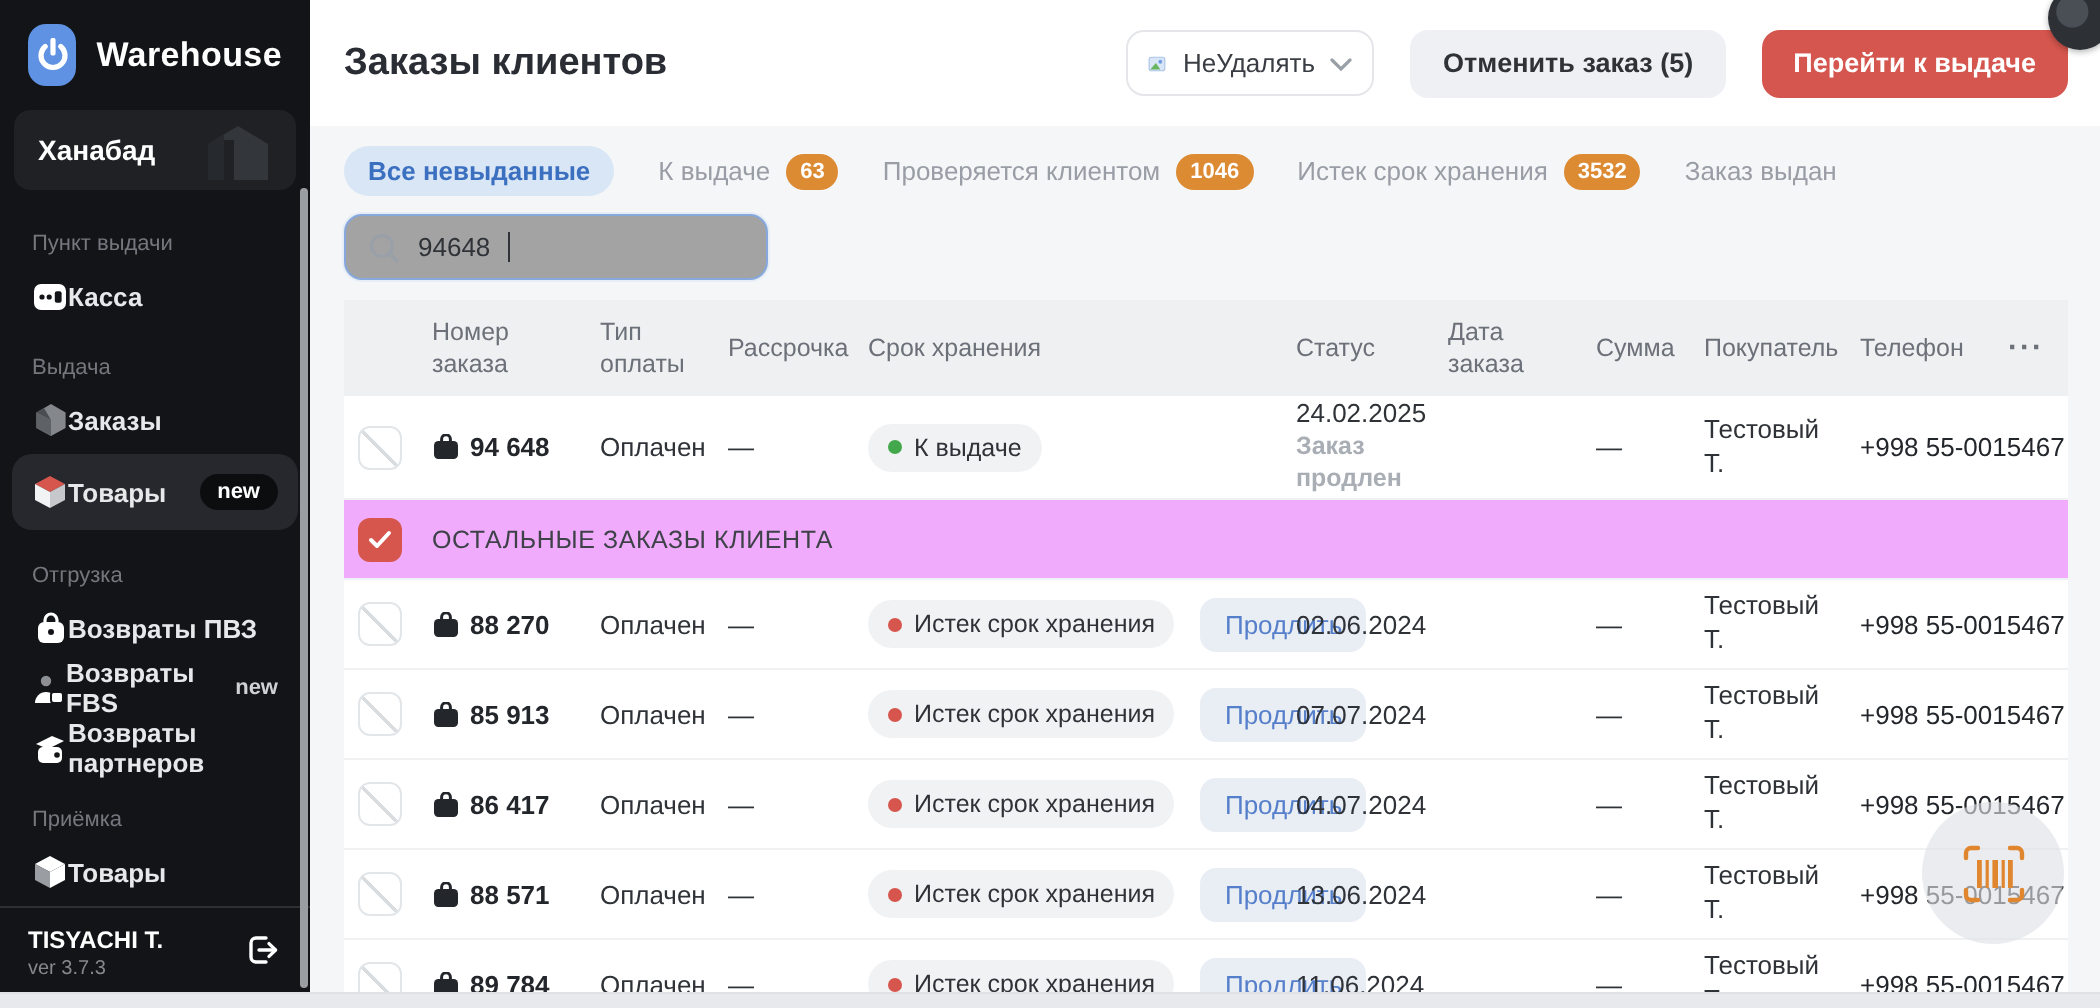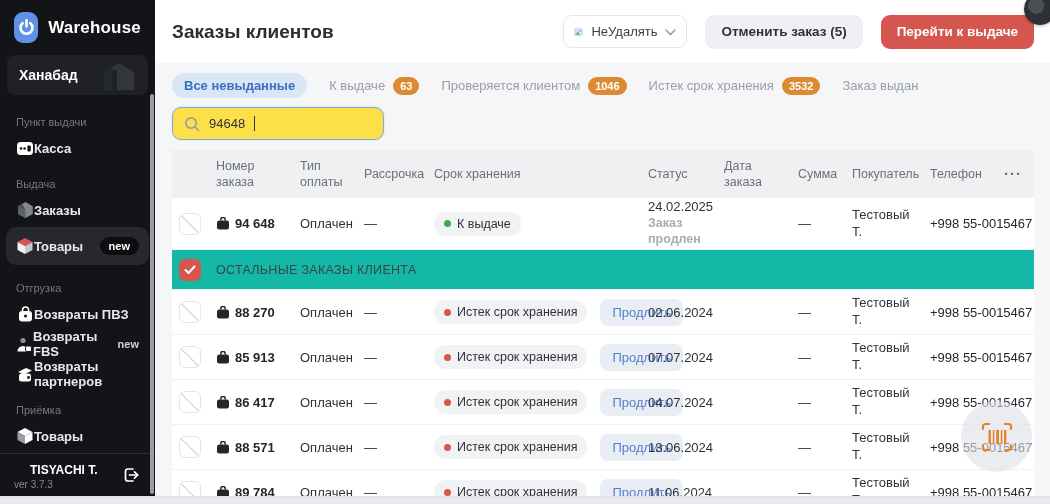--- a/index.html
+++ b/index.html
@@ -16,21 +16,21 @@
   .location .loc-name { font-size:14px; font-weight:700; color:#fff; }
   .location svg { position:absolute; right:6px; top:3px; }
   .nav { flex:1; overflow:hidden; }
   .nav-section { font-size:11px; color:#74787e; padding:15px 16px 5px 16px; }
   .nav-item { display:flex; align-items:center; height:30px; padding:0 16px; font-size:13px; font-weight:700; color:#e7e8ea; cursor:pointer; }
   .nav-item .ic { width:18px; display:flex; justify-content:center; }
   .nav-item.active { background:#26282d; border-radius:10px; margin:2px 6px; padding:0 10px; height:38px; }
   .pill-new { margin-left:auto; background:#0c0d0f; color:#fff; font-size:11px; padding:3px 9px; border-radius:10px; }
   .txt-new { margin-left:auto; font-size:11px; color:#cfd1d4; }
   .sidebar-footer { border-top:1px solid rgba(255,255,255,.12); padding:9px 14px 14px 14px; display:flex; align-items:center; }
-  .user-name { font-size:12px; font-weight:700; color:#fff;margin-left:16px; }
+  .user-name { font-size:12px; font-weight:700; color:#fff; }
   .user-ver { font-size:10px; color:#85888d; margin-top:2px; }
   .logout { margin-left:auto; cursor:pointer; }
   .side-scrollbar { position:absolute; left:150px; top:94px; bottom:10px; width:4px; background:#9a9da2; border-radius:2px; }
 
   
   .main { position:relative; flex:1; height:100%; background:#f5f6f8; overflow:hidden; }
   .topbar { position:relative; height:63px; background:#fff; display:flex; align-items:center; padding:0 16px 0 17px; }
   .page-title { font-size:19px; font-weight:700; color:#2a2d33; }
   .topbar-actions { margin-left:auto; display:flex; align-items:center; gap:18px; }
   .select { display:flex; align-items:center; gap:8px; width:124px; height:33px; background:#fff; border:1px solid #e4e6e9; border-radius:9px; padding:0 10px; font-size:13px; color:#3a3e44; cursor:pointer; }
@@ -39,21 +39,21 @@
   .btn-gray { background:#eef0f3; color:#2f3338; }
   .btn-red { background:#d5564e; color:#fff; }
   .corner-widget { position:absolute; top:-7px; right:-6px; width:32px; height:32px; border-radius:50%; background:radial-gradient(circle at 38% 40%, #4a4f55 0 28%, #2d3136 30%); box-shadow:0 1px 3px rgba(0,0,0,.3); }
 
   .content { position:relative; padding:10px 0 0 17px; }
   .tabs { display:flex; align-items:center; gap:22px; height:25px; }
   .tab { display:flex; align-items:center; gap:8px; font-size:13px; font-weight:500; color:#999da5; cursor:pointer; white-space:nowrap; }
   .tab.active { background:#d9e6f5; color:#3b6fc0; font-weight:600; padding:5px 12px; border-radius:15px; }
   .badge { background:#dd8b33; color:#fff; font-size:11px; font-weight:700; padding:3px 7px; border-radius:10px; }
 
-  .search { margin-top:9px; width:212px; height:33px; background:#fde047; border:1.5px solid #86a9dd; border-radius:9px; display:flex; align-items:center; gap:9px; padding:8px 11px; box-shadow:0 0 0 1px rgba(134,169,221,.12); }
+  .search { margin-top:9px; width:212px; height:33px; background:#a3a3a3; border:1.5px solid #86a9dd; border-radius:9px; display:flex; align-items:center; gap:9px; padding:8px 11px; box-shadow:0 0 0 1px rgba(134,169,221,.12); }
   .search-value { font-size:13px; color:#2f3338; }
   .caret { width:1px; height:15px; background:#2f3338; }
 
   
   .table { margin-top:10px; width:862px; background:#fff; }
   .grid { display:grid; grid-template-columns:44px 84px 64px 70px 214px 76px 74px 54px 78px 1fr; align-items:center; }
   .thead { position:relative; background:#eef0f2; min-height:48px; color:#6c7078; font-size:12.5px; line-height:1.3; }
   .hcell { padding-right:8px; }
   .more-dots { position:absolute; right:12px; top:50%; transform:translateY(-50%); color:#6c7078; font-size:15px; font-weight:700; letter-spacing:1px; cursor:pointer; }
   .trow { border-bottom:1px solid #f0f1f3; min-height:45px; background:#fff; }
@@ -66,21 +66,21 @@
   .numcell { display:flex; align-items:center; gap:5px; font-weight:700; color:#23262b; }
   .status-cell { display:flex; align-items:center; }
   .pill { display:inline-flex; align-items:center; gap:6px; background:#f1f2f4; border-radius:14px; padding:5px 10px; font-size:12.5px; color:#2f3338; white-space:nowrap; }
   .dot { width:7px; height:7px; border-radius:50%; }
   .dot.green { background:#43a84c; }
   .dot.red { background:#d6564d; }
   .extend { margin-left:13px; background:#e9edf4; color:#557fcb; border:none; border-radius:8px; padding:6px 12px; font-size:13px; font-family:inherit; cursor:pointer; }
   .storage .note { display:block; color:#a9adb4; font-size:12.5px; line-height:1.25; margin-top:2px; max-width:62px;font-weight:bold; }
   .buyer { line-height:1.3; }
   .phone { color:#23262b; font-weight:400; white-space:nowrap; }
-  .group-row { min-height:40px; border-bottom:1px solid #f0f1f3; background:#14b8a6; }
+  .group-row { min-height:40px; border-bottom:1px solid #f0f1f3; background:#f0abfc; }
   .group-label { grid-column:2 / -1; font-size:12.5px; color:#3e4248; letter-spacing:.3px; }
 
   .scan-fab { position:absolute; right:18px; top:401px; width:71px; height:71px; border-radius:50%; background:rgba(223,225,229,.62); display:flex; align-items:center; justify-content:center; cursor:pointer; }
   .bottom-scroll { position:absolute; left:0; right:0; bottom:0; height:8px; background:#e7e9ec; border-top:1px solid #dfe2e6; z-index:5; }
 </style>
 </head>
 <body>
 
 <div class="screen">
 

